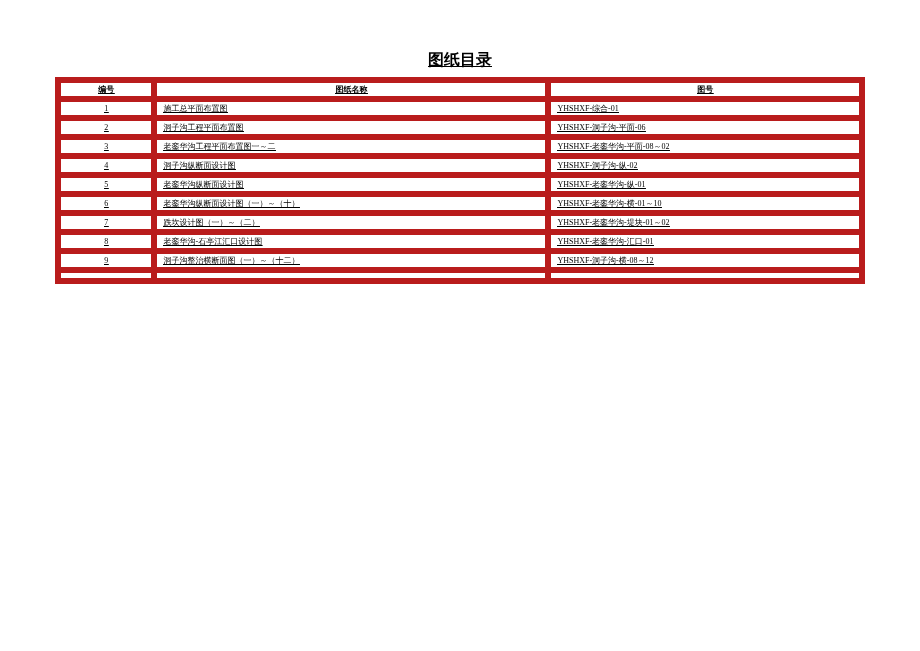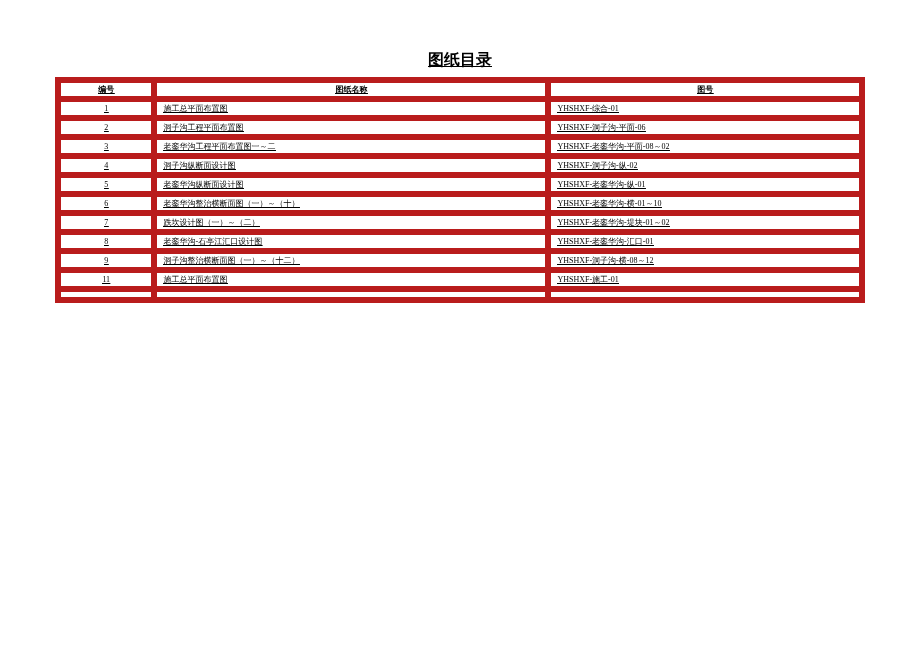--- a/index.html
+++ b/index.html
@@ -55,42 +55,37 @@
         <td class="name">洞子沟纵断面设计图</td>
         <td class="code">YHSHXF-洞子沟-纵-02</td>
       </tr>
       <tr>
         <td class="num">5</td>
         <td class="name">老銮华沟纵断面设计图</td>
         <td class="code">YHSHXF-老銮华沟-纵-01</td>
       </tr>
       <tr>
         <td class="num">6</td>
-        <td class="name">老銮华沟整治横断面图（一）～（十）</td>
+        <td class="name">老銮华沟纵断面设计图（一）～（十）</td>
         <td class="code">YHSHXF-老銮华沟-横-01～10</td>
       </tr>
       <tr>
         <td class="num">7</td>
         <td class="name">跌坎设计图（一）～（二）</td>
         <td class="code">YHSHXF-老銮华沟-堤块-01～02</td>
       </tr>
       <tr>
         <td class="num">8</td>
         <td class="name">老銮华沟-石亭江汇口设计图</td>
         <td class="code">YHSHXF-老銮华沟-汇口-01</td>
       </tr>
       <tr>
         <td class="num">9</td>
         <td class="name">洞子沟整治横断面图（一）～（十二）</td>
         <td class="code">YHSHXF-洞子沟-横-08～12</td>
       </tr>
-      <tr>
-        <td class="num">11</td>
-        <td class="name">施工总平面布置图</td>
-        <td class="code">YHSHXF-施工-01</td>
-      </tr>
       <tr class="blank">
         <td></td>
         <td></td>
         <td></td>
       </tr>
     </tbody>
 </table>
 
 </body></html>

